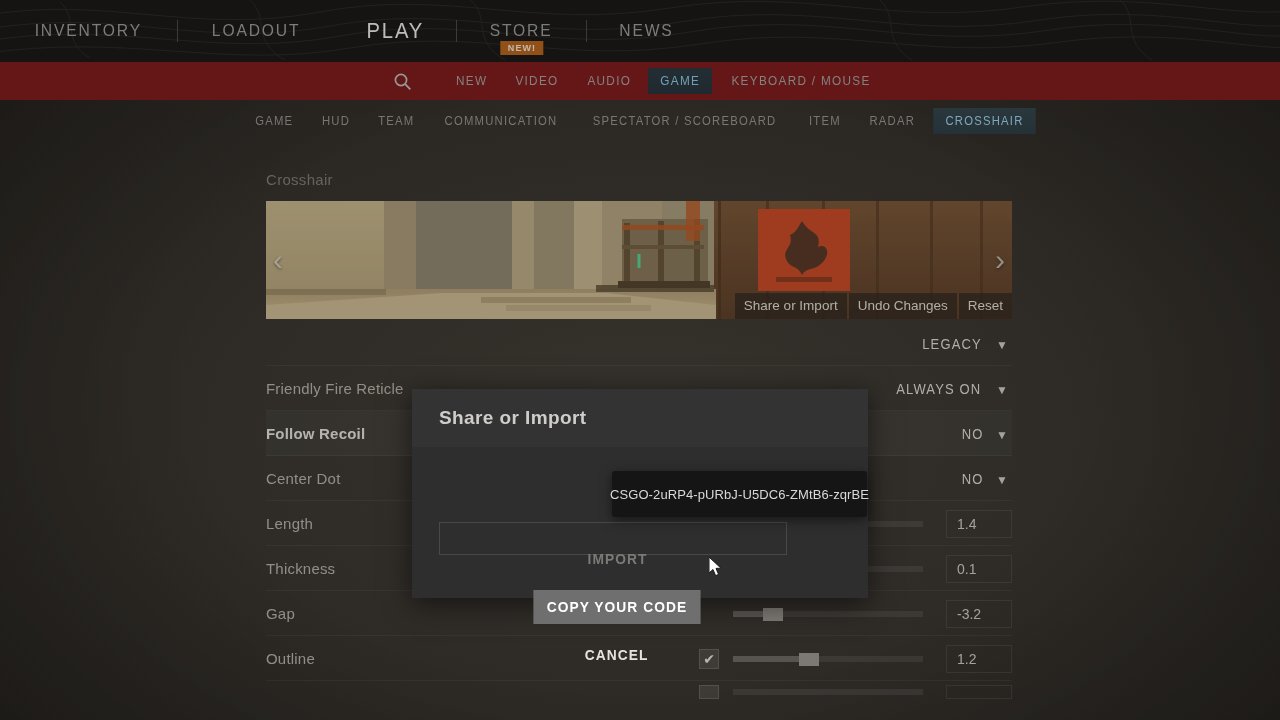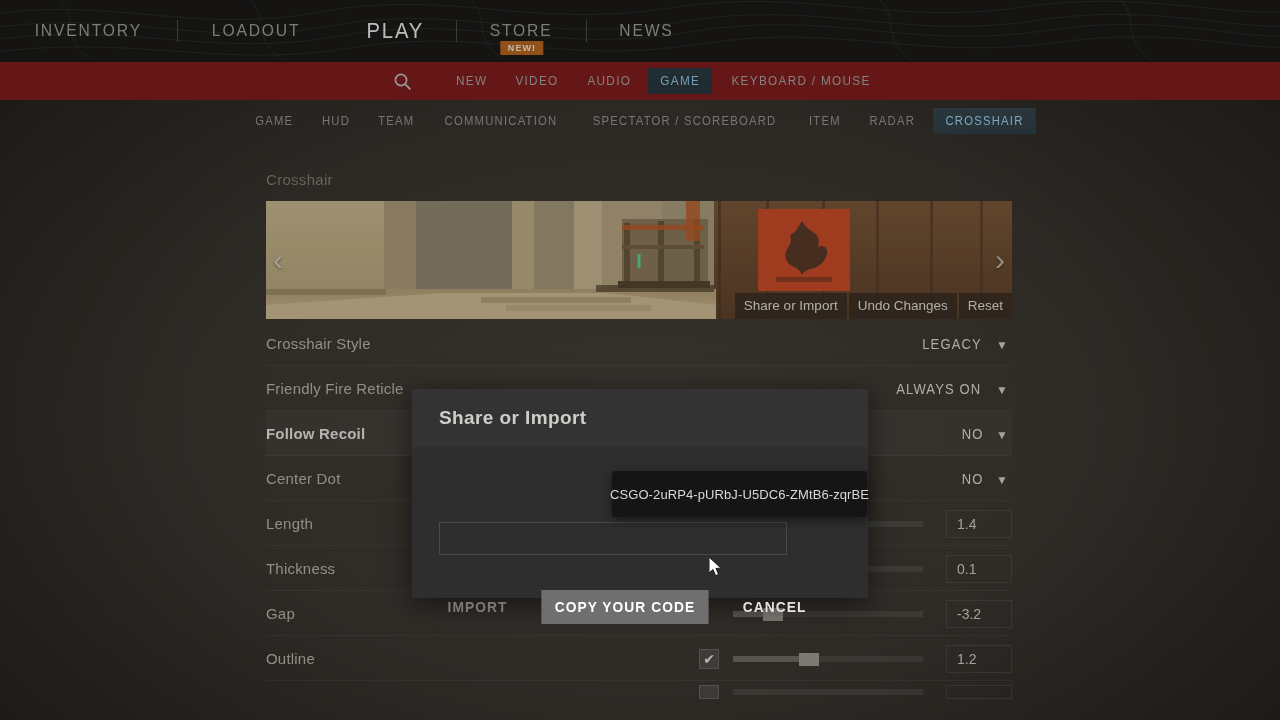--- a/index.html
+++ b/index.html
@@ -200,22 +200,22 @@
   #modal-body{ position:relative; height:151px; }
   #code-input{
     position:absolute; left:27px; top:75px; width:348px; height:33px;
     background:transparent; border:1px solid rgba(255,255,255,.13);
     color:#d8d5d0; font-size:14px; padding:0 8px;
     font-family:"Liberation Sans", sans-serif;
     outline:none;
   }
   #modal-buttons{
     position:absolute; left:0; right:0; top:140px; height:40px;
-    display:flex; align-items:center; justify-content:flex-end;
-    padding-right:46px; gap:14px;
+    display:flex; align-items:center; justify-content:center;
+    padding-right:46px; gap:14px;flex-direction:column;
   }
   .modal-btn{
     font-size:14.5px; letter-spacing:1.1px; font-weight:bold;
     color:#e6e3de; padding:9px 14px; cursor:pointer; transform:scaleX(.95);
     white-space:nowrap;
   }
   .modal-btn.disabled{ color:#7c7a77; }
   .modal-btn.hover{ background:#6f6f6f; color:#ffffff; }
 
   
@@ -373,21 +373,20 @@
     <div id="pv-buttons">
       <div class="pv-btn">Share or Import</div>
       <div class="pv-btn">Undo Changes</div>
       <div class="pv-btn">Reset</div>
     </div>
   </div>
 
   <div id="rows">
 
     <div class="row">
-      <div class="row-label">Crosshair Style</div>
       <div class="row-right">
         <div class="dropdown">
           <span class="dd-value">LEGACY</span>
           <span class="chev">▼</span>
         </div>
       </div>
     </div>
 
     <div class="row">
       <div class="row-label">Friendly Fire Reticle</div>

